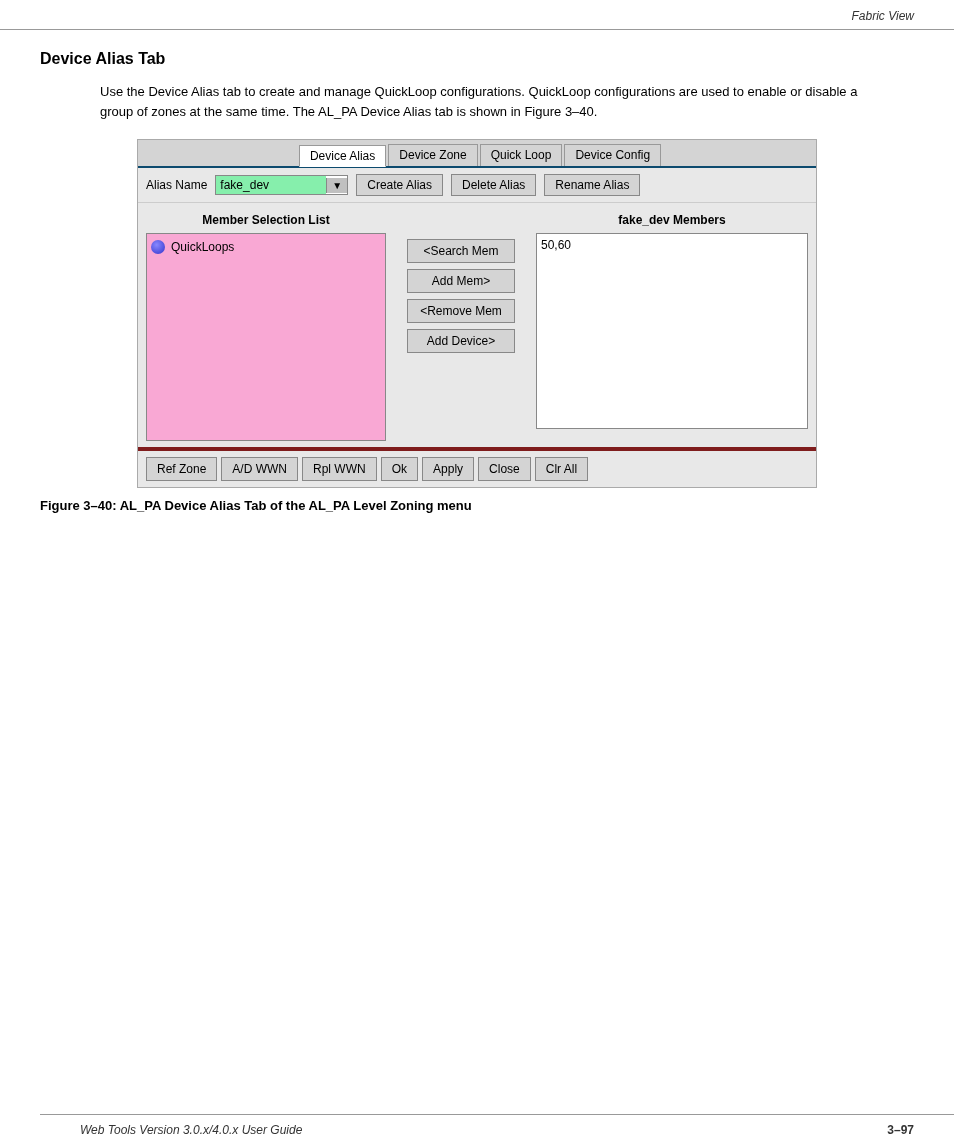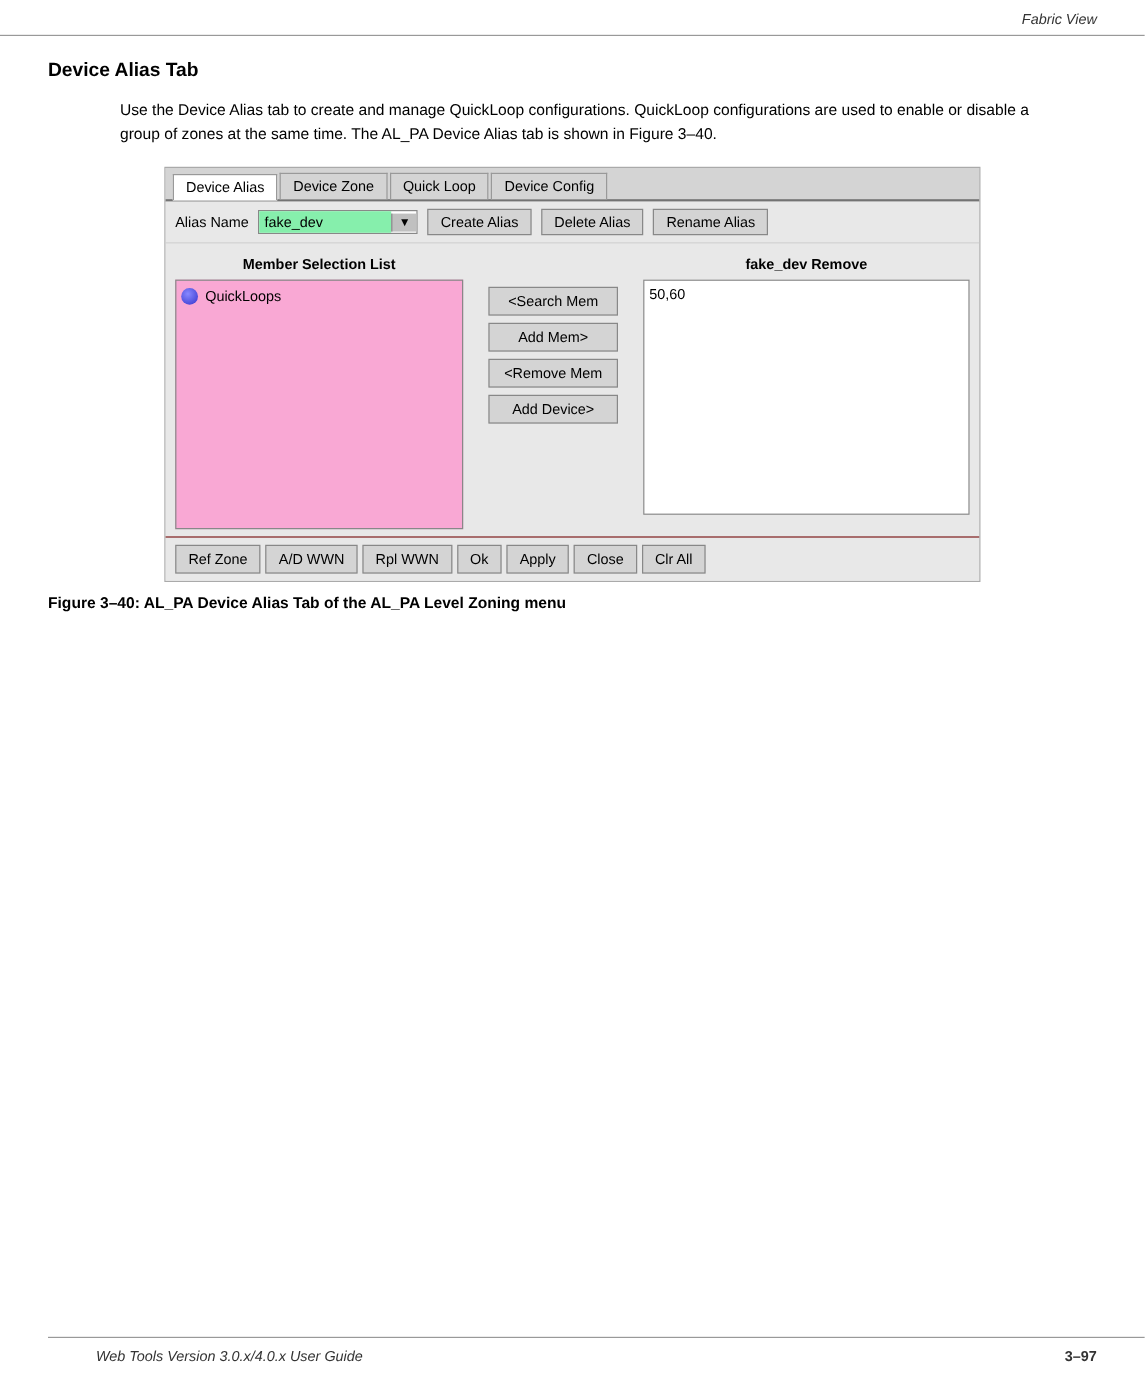--- a/index.html
+++ b/index.html
@@ -56,24 +56,25 @@
       background: #e8e8e8;
       margin: 0 auto;
       width: 680px;
       padding: 0;
     }
 
     
     .tabs-bar {
       display: flex;
       background: #d4d4d4;
-      border-bottom: 2px solid #737373;
+      border-bottom: 2px solid #0c4a6e;
       padding-top: 4px;
       padding-left: 6px;
       gap: 2px;
+      justify-content: center;
     }
     .tab {
       padding: 3px 10px;
       font-size: 12px;
       background: #d4d4d4;
       border: 1px solid #999;
       border-bottom: none;
       cursor: pointer;
       color: #000;
     }
@@ -212,21 +213,21 @@
       font-size: 12px;
     }
 
     
     .bottom-buttons {
       display: flex;
       align-items: center;
       padding: 6px 8px;
       gap: 4px;
       background: #e8e8e8;
-      border-top: 1px solid #7f1d1d;
+      border-top: 4px solid #7f1d1d;
     }
     .bottom-btn {
       font-size: 12px;
       padding: 4px 10px;
       background: #d4d4d4;
       border: 1px solid #888;
       cursor: pointer;
       white-space: nowrap;
     }
 
@@ -303,21 +304,21 @@
         </div>
 
         <div class="middle-buttons">
           <button class="mid-btn">&lt;Search Mem</button>
           <button class="mid-btn">Add Mem&gt;</button>
           <button class="mid-btn">&lt;Remove Mem</button>
           <button class="mid-btn">Add Device&gt;</button>
         </div>
 
         <div class="right-panel">
-          <div class="right-panel-title">fake_dev Remove</div>
+          <div class="right-panel-title">fake_dev Members</div>
           <div class="right-list-box">
             <span>50,60</span>
           </div>
         </div>
 
       </div>
 
       <div class="bottom-buttons">
         <button class="bottom-btn">Ref Zone</button>
         <button class="bottom-btn">A/D WWN</button>

